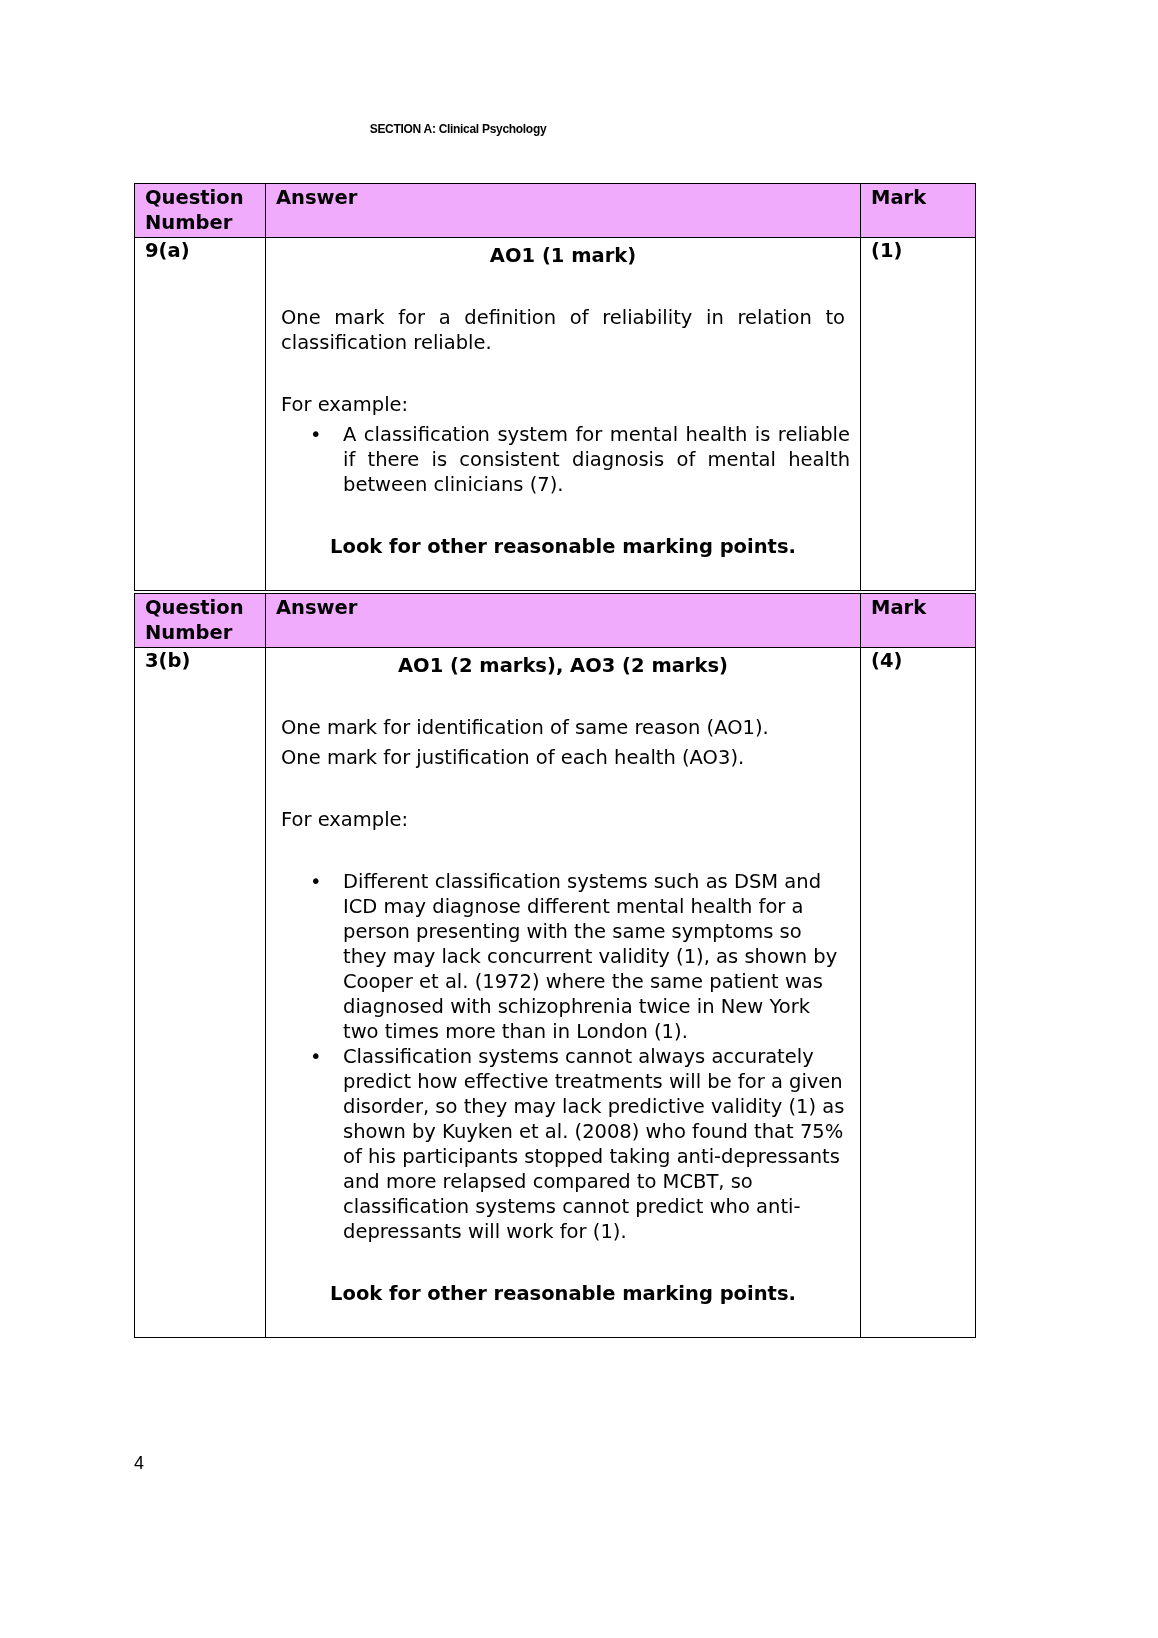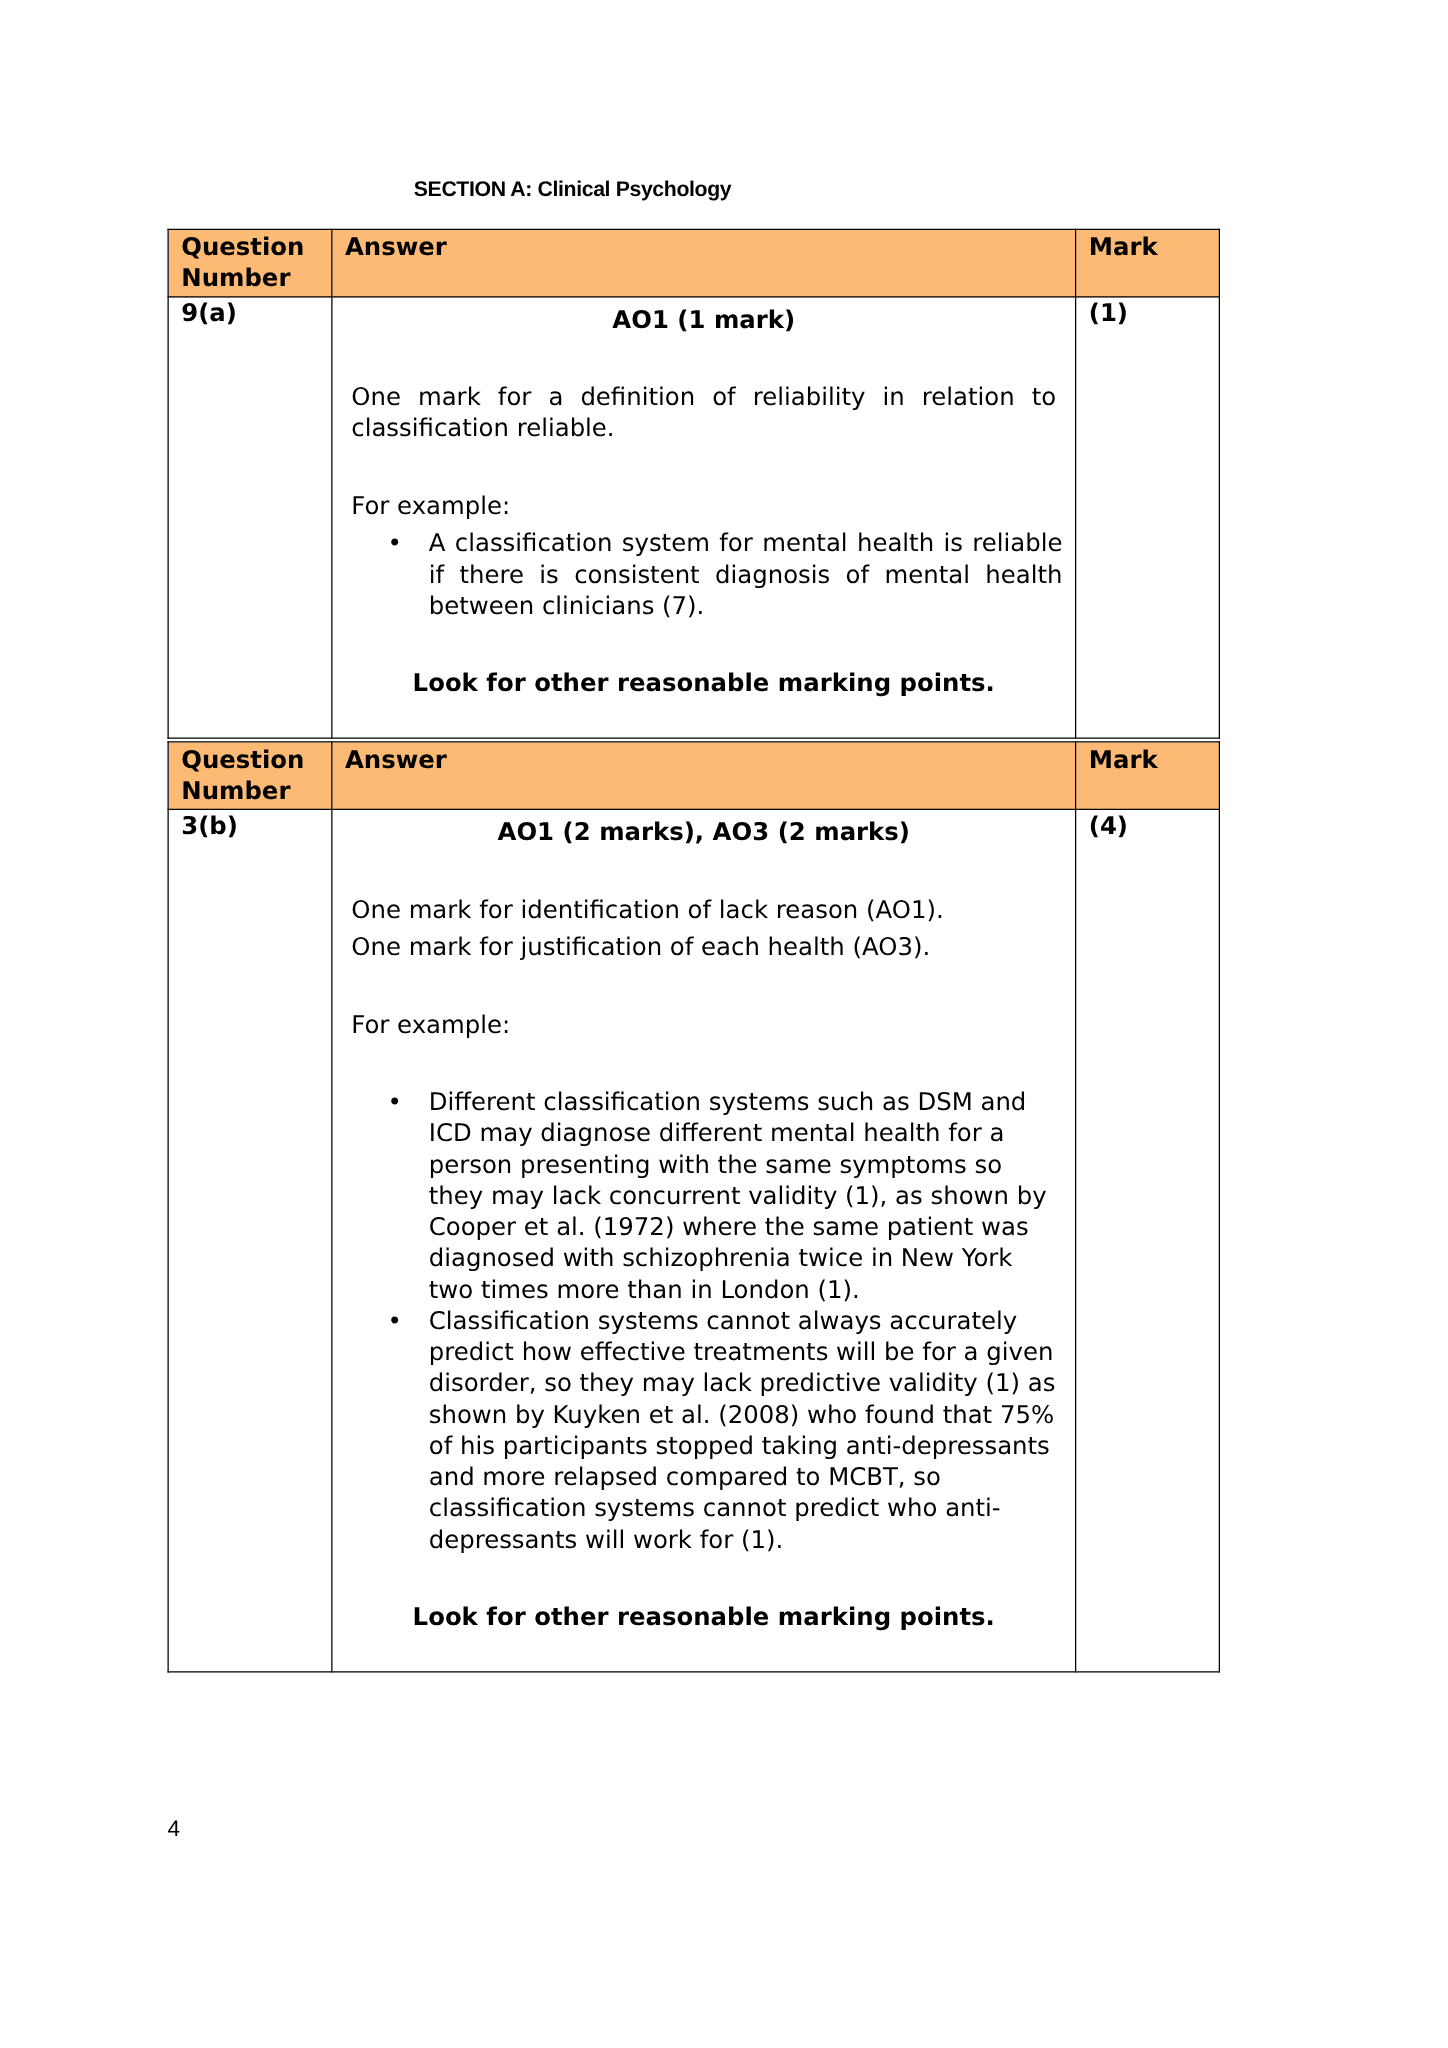--- a/index.html
+++ b/index.html
@@ -1,26 +1,26 @@
 <!DOCTYPE html>
 <html><head>
   <meta charset="utf-8">
   <style>
     html, body { margin: 0; padding: 0; background: #ffffff; }
     body { width: 1158px; height: 1638px; position: relative; overflow: hidden; color: #000; }
     .section-title {
-      position: absolute; top: 142px; left: 0; width: 916px; text-align: center;
-      font-family: "Liberation Sans", sans-serif; font-weight: bold; font-size: 17px; letter-spacing: -0.3px;
+      position: absolute; top: 122px; left: 0; width: 916px; text-align: center;
+      font-family: "Liberation Sans", sans-serif; font-weight: bold; font-size: 12px; letter-spacing: -0.3px;
     }
     table.ms {
       position: absolute; left: 134px; width: 841px; border-collapse: collapse; table-layout: fixed;
       font-family: "DejaVu Sans", sans-serif; font-size: 19.5px; line-height: 25px;
     }
     table.ms td, table.ms th { border: 1.3px solid #000; vertical-align: top; padding: 0 10px; }
-    table.ms th { background: #fdba74; text-align: left; font-weight: bold; padding-top: 1px; height: 52px; }
+    table.ms th { background: #f0abfc; text-align: left; font-weight: bold; padding-top: 1px; height: 52px; }
     col.c1 { width: 131px; } col.c2 { width: 595px; } col.c3 { width: 115px; }
     .qnum, .mark { font-weight: bold; }
     .ao { text-align: center; font-weight: bold; }
     .just { text-align: justify; }
     p { margin: 5px; }
     ul { margin: 0; padding-left: 67px; list-style: none; }
     ul li { position: relative; }
     ul li::before { content: "\2022"; position: absolute; left: -33px; }
     .bold { font-weight: bold; text-align: center; }
     .page-num { position: absolute; top: 1453px; left: 134px; font-family: "Liberation Sans", sans-serif; font-size: 18px; }
@@ -71,21 +71,21 @@
       <tr>
     <th>Question Number</th>
     <th>Answer</th>
     <th>Mark</th>
   </tr>
   <tr>
     <td class="qnum">3(b)</td>
     <td style="padding-bottom:26px;">
       <p class="ao">AO1 (2 marks), AO3 (2 marks)</p>
       <p style="height:27px"></p>
-      <p>One mark for identification of lack reason (AO1).</p>
+      <p>One mark for identification of same reason (AO1).</p>
       <p>One mark for justification of each health (AO3).</p>
       <p style="height:27px"></p>
       <p>For example:</p>
       <p style="height:27px"></p>
       <ul>
         <li>Different classification systems such as DSM and ICD may diagnose different mental health for a person presenting with the same symptoms so they may lack concurrent validity (1), as shown by Cooper et al. (1972) where the same patient was diagnosed with schizophrenia twice in New York two times more than in London (1).</li>
         <li>Classification systems cannot always accurately predict how effective treatments will be for a given disorder, so they may lack predictive validity (1) as shown by Kuyken et al. (2008) who found that 75% of his participants stopped taking anti-depressants and more relapsed compared to MCBT, so classification systems cannot predict who anti-depressants will work for (1).</li>
       </ul>
       <p style="height:27px"></p>
       <p class="bold">Look for other reasonable marking points.</p>

